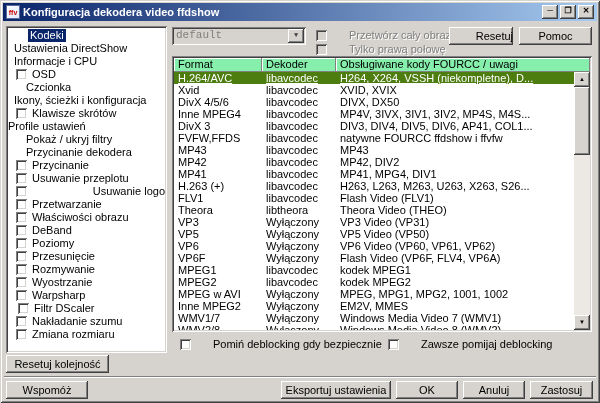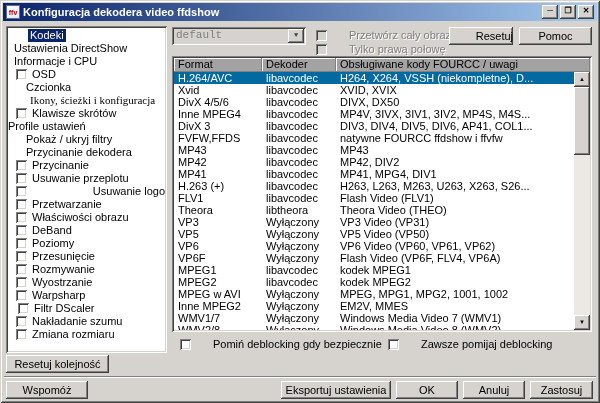--- a/index.html
+++ b/index.html
@@ -57,25 +57,25 @@
     font-size:7px; line-height:13px; text-align:center; color:#404040; }
 
   .checkrow { position:absolute; display:flex; align-items:center; gap:19px; height:12px; }
   .lbl-disabled { color:#808080; text-shadow:1px 1px 0 #fff; }
 
   .table {
     position:absolute; left:172px; top:56px; width:420px; height:276px; background:#fff;
   }
   .table-inner { position:absolute; inset:2px; overflow:hidden; }
   .thead { display:flex; height:14px; width:100%; }
-  .th { background:#a3a3a3; padding:0 4px; line-height:13px; overflow:hidden; white-space:nowrap;
+  .th { background:#86efac; padding:0 4px; line-height:13px; overflow:hidden; white-space:nowrap;
     box-shadow: inset -1px -1px #808080, inset 1px 1px #ffffff; }
   .tbody { position:absolute; left:0; top:14px; right:16px; bottom:0; overflow:hidden; }
   .tr { display:flex; height:12px; line-height:12px; }
-  .tr.rowsel { background:#0369a1; color:#fff; }
+  .tr.rowsel { background:#4d7c0f; color:#fff;text-decoration:underline; }
   .td { padding:0 4px; overflow:hidden; white-space:nowrap; }
   .c0 { width:88px; flex:0 0 auto; }
   .c1 { width:74px; flex:0 0 auto; }
   .c2 { flex:1; min-width:0; }
 
   .sb { position:absolute; right:0; top:14px; bottom:0; width:16px; background:#ece9e4; }
   .sb-btn { position:absolute; left:0; width:16px; height:15px; background:#d6d3ce;
     font-size:6px; line-height:14px; text-align:center; color:#000; }
   .sb-up { top:0; }
   .sb-down { bottom:0; }
@@ -109,21 +109,21 @@
       <div class="tree-item" style="padding-left: 6px;">
         <span class="tree-label">Informacje i CPU</span>
       </div>
       <div class="tree-item" style="padding-left: 10px;">
         <span class="cb"></span>
         <span class="tree-label">OSD</span>
       </div>
       <div class="tree-item" style="padding-left: 18px;">
         <span class="tree-label">Czcionka</span>
       </div>
-      <div class="tree-item" style="padding-left: 22px; font-family: Liberation Serif, serif;">
+      <div class="tree-item" style="padding-left: 6px;">
         <span class="tree-label">Ikony, ścieżki i konfiguracja</span>
       </div>
       <div class="tree-item" style="padding-left: 10px;">
         <span class="cb"></span>
         <span class="tree-label">Klawisze skrótów</span>
       </div>
       <div class="tree-item" style="">
         <span class="tree-label">Profile ustawień</span>
       </div>
       <div class="tree-item" style="padding-left: 18px;">

